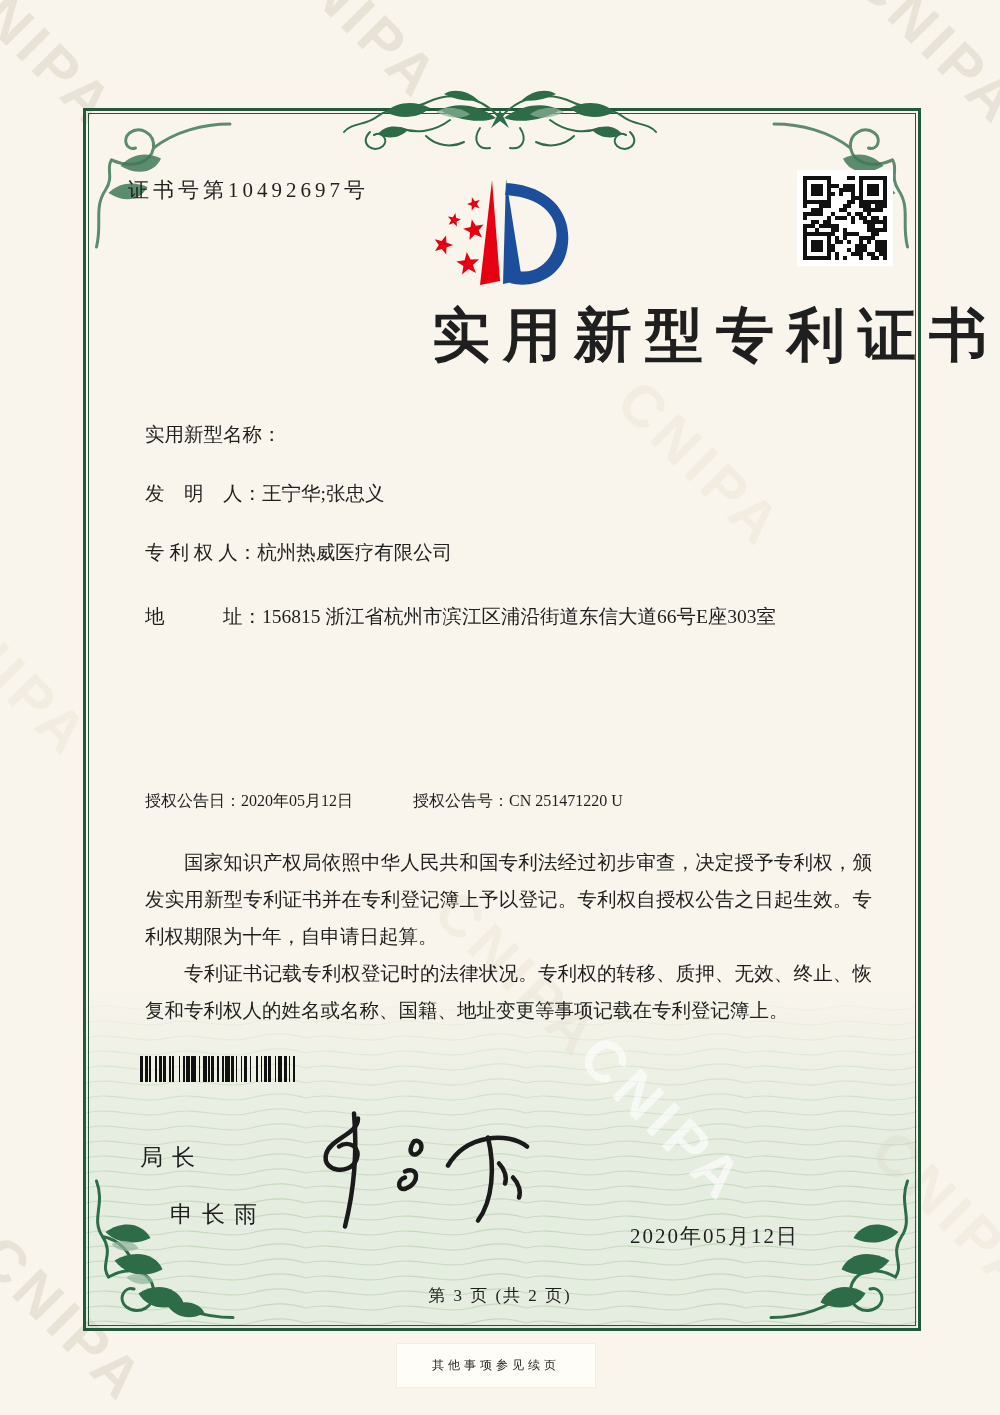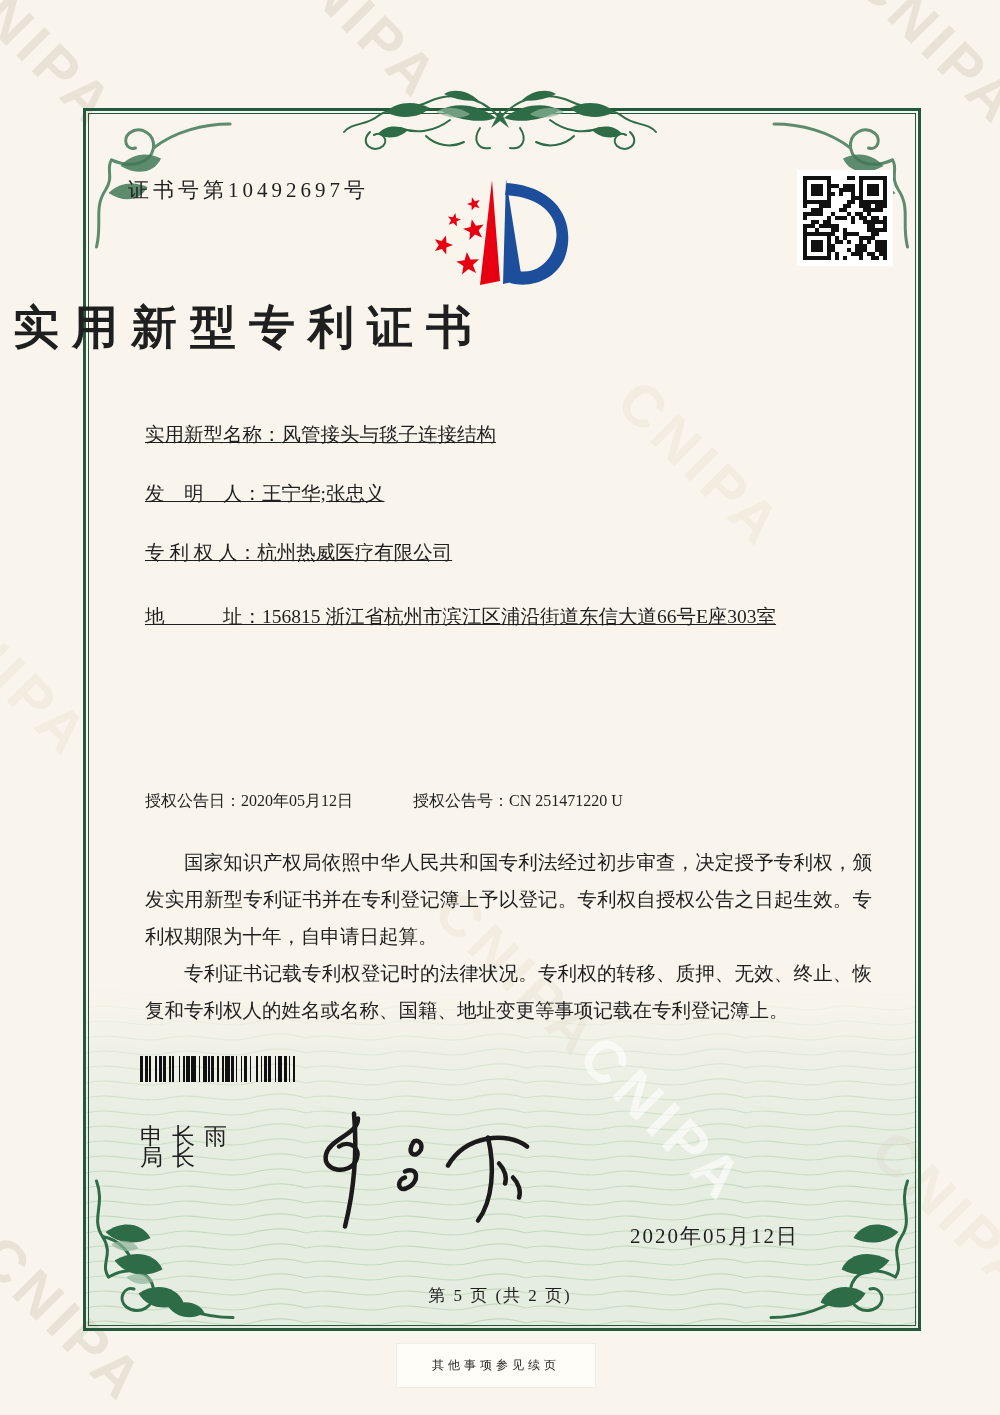--- a/index.html
+++ b/index.html
@@ -49,26 +49,26 @@
   
   .cert-no{
     position:absolute;left:128px;top:176px;font-size:21px;letter-spacing:4px;
   }
   .logo{position:absolute;left:400px;top:166px;width:220px;height:134px;}
   .qr-box{
     position:absolute;left:797px;top:170px;width:96px;height:96px;background:#fff;
     display:flex;align-items:center;justify-content:center;
   }
   .title{
-    position:absolute;left:0;top:297px;width:100%;text-align:left;
-    font-size:46px;font-weight:700;letter-spacing:13px;text-indent:13px;
+    position:absolute;left:0;top:297px;width:100%;text-align:right;
+    font-size:58px;font-weight:700;letter-spacing:13px;text-indent:13px;
   }
   
   .fields{position:absolute;left:145px;top:421px;width:740px;font-size:19.5px;}
-  .field-row{display:flex;margin-bottom:32px;line-height:27px;text-decoration:underline;}
+  .field-row{display:flex;margin-bottom:32px;line-height:27px;}
   .field-row .lbl{white-space:pre;flex:0 0 auto;}
   .field-row .val{flex:0 1 auto;max-width:608px;}
   .field-row.addr{line-height:37px;margin-bottom:22px;}
   .grant-row{position:absolute;left:145px;top:787px;width:740px;font-size:16px;line-height:27px;}
   .grant-right{position:absolute;left:268px;top:0;}
   .grant-row .lbl{white-space:pre;}
   
   .paras{
     position:absolute;left:145px;top:844px;width:727px;
     font-size:19.5px;line-height:37px;text-align:justify;
@@ -79,21 +79,21 @@
     position:absolute;left:140px;top:1056px;height:26px;
     display:flex;align-items:stretch;
   }
   .barcode span{display:block;height:100%;}
   
   .signer-title,.signer-name{
     position:absolute;left:140px;font-family:"Liberation Sans","DejaVu Sans",sans-serif;
     font-size:23px;letter-spacing:9px;font-weight:500;
   }
   .signer-title{top:1142px;}
-  .signer-name{top:1121px;}
+  .signer-name{top:1199px;margin-left:30px;}
   .signature{position:absolute;left:292px;top:1106px;width:240px;height:130px;}
   .issue-date{position:absolute;left:630px;top:1222px;font-size:21px;letter-spacing:2px;}
   .page-no{position:absolute;left:0;top:1284px;width:100%;text-align:center;font-size:17px;letter-spacing:2px;}
   .footer-note-box{
     position:absolute;left:397px;top:1344px;width:198px;height:43px;background:#fffdf7;
     display:flex;align-items:center;justify-content:center;box-shadow:0 0 0 1px rgba(0,0,0,.03);
   }
   .footer-note-box span{font-size:12px;letter-spacing:4px;}
 </style>
 </head>
@@ -382,21 +382,20 @@
         <rect x="4" y="60" width="20" height="20" fill="#fff"></rect>
         <rect x="8" y="64" width="12" height="12" fill="#111"></rect>
       </svg>
   </div>
 
   <div class="title">实用新型专利证书</div>
 
   <div class="fields" id="fields">
       <div class="field-row">
         <span class="lbl">实用新型名称：</span>
-        <span class="val">风管接头与毯子连接结构</span>
       </div>
       <div class="field-row">
         <span class="lbl">发　明　人：</span>
         <span class="val">王宁华;张忠义</span>
       </div>
       <div class="field-row">
         <span class="lbl">专 利 权 人：</span>
         <span class="val">杭州热威医疗有限公司</span>
       </div>
       <div class="field-row addr">
@@ -497,19 +496,19 @@
       <path d="M113,63 C126,57 129,74 114,80 C105,83 105,71 113,69"></path>
       <path d="M156,57 C174,26 216,23 235,38"></path>
       <path d="M196,29 C203,58 201,92 186,112"></path>
       <path d="M207,55 C213,61 215,69 213,75"></path>
       <path d="M221,69 C227,75 229,83 227,89"></path>
     </g>
   </svg>
 
   <div class="issue-date">2020年05月12日</div>
 
-  <div class="page-no">第 5 页 (共 2 页)</div>
+  <div class="page-no">第 3 页 (共 2 页)</div>
 
   <div class="footer-note-box">
     <span>其他事项参见续页</span>
   </div>
 
 </div>
 
 </body></html>

